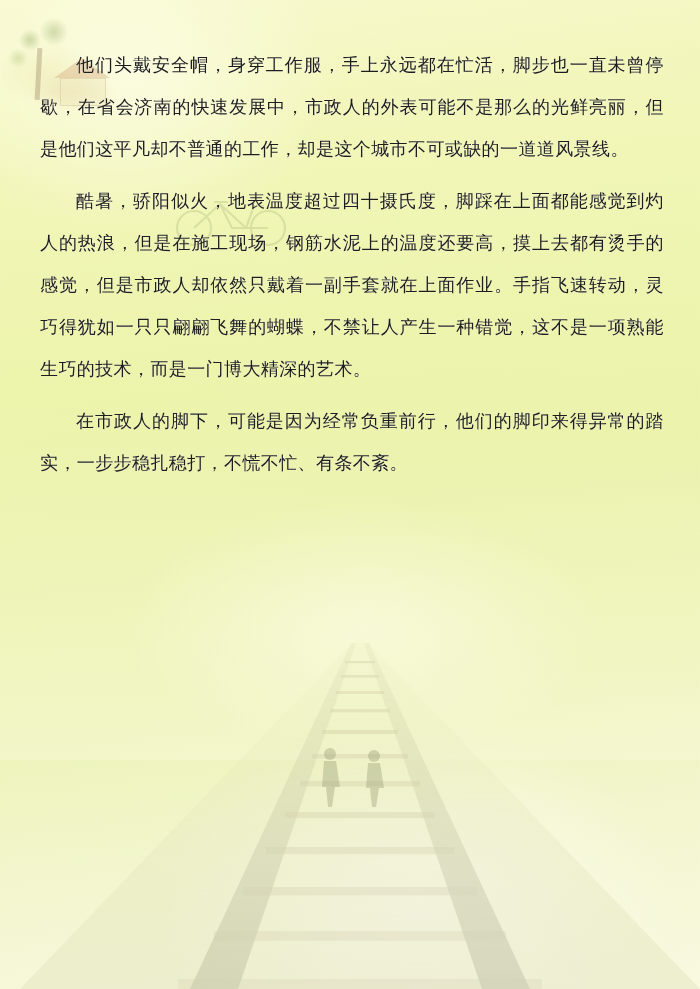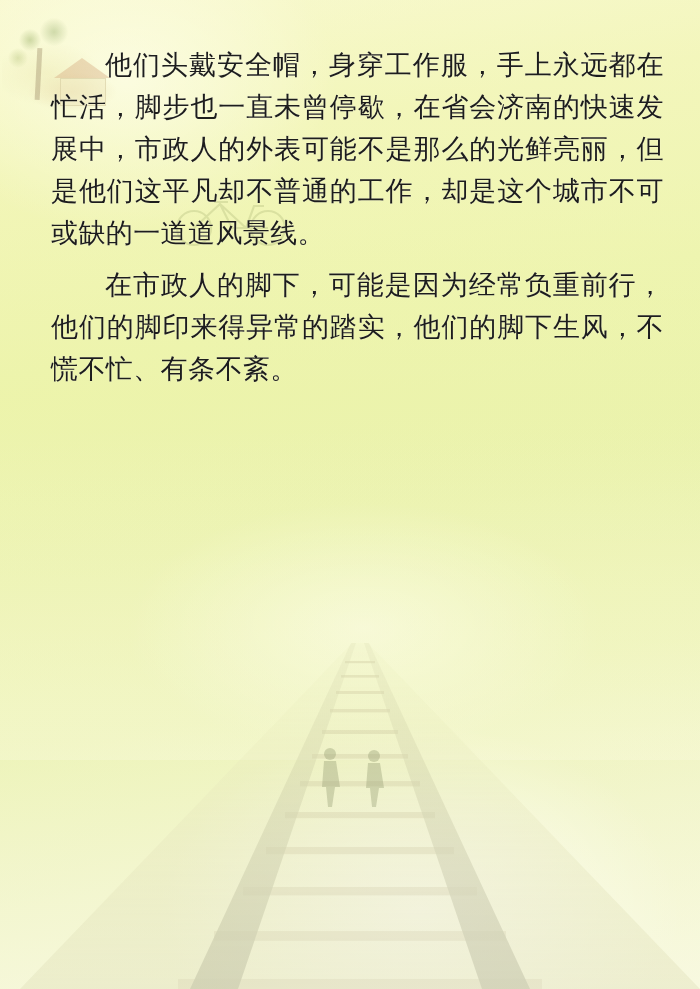--- a/index.html
+++ b/index.html
@@ -128,23 +128,23 @@
   }
 
   
   .content {
     position: absolute;
     left: 40px;
     top: 44px;
     width: 624px;
   }
   .para {
-    margin: 0 0 10px 11px;
+    margin: 0 0 10px 0;
     font-family: "DejaVu Serif", "Liberation Serif", serif;
-    font-size: 27px;
+    font-size: 18px;
     line-height: 42px;
     letter-spacing: 0.4px;
     color: #1d1d1d;
     text-align: justify;
     text-indent: 2em;
     text-shadow: 0 0 1px rgba(255,255,245,0.8);
   }
   .para:last-child {
     margin-bottom: 0;
   }
@@ -214,16 +214,17 @@
         <circle cx="74" cy="14" r="6"></circle>
         <path d="M68 21 h12 l4 25 h-5 l-3 19 h-4 l-2 -19 h-4 z"></path>
       </g>
     </svg>
 
     <div class="paper-wash"></div>
   </div>
 
   <div class="content">
     <p class="para">他们头戴安全帽，身穿工作服，手上永远都在忙活，脚步也一直未曾停歇，在省会济南的快速发展中，市政人的外表可能不是那么的光鲜亮丽，但是他们这平凡却不普通的工作，却是这个城市不可或缺的一道道风景线。</p>
-    <p class="para">在市政人的脚下，可能是因为经常负重前行，他们的脚印来得异常的踏实，他们的脚下生风，不慌不忙、有条不紊。</p>
+    <p class="para">酷暑，骄阳似火，地表温度超过四十摄氏度，脚踩在上面都能感觉到灼人的热浪，但是在施工现场，钢筋水泥上的温度还要高，摸上去都有烫手的感觉，但是市政人却依然只戴着一副手套就在上面作业。手指飞速转动，灵巧得犹如一只只翩翩飞舞的蝴蝶，不禁让人产生一种错觉，这不是一项熟能生巧的技术，而是一门博大精深的艺术。</p>
+    <p class="para">在市政人的脚下，可能是因为经常负重前行，他们的脚印来得异常的踏实，一步步稳扎稳打，不慌不忙、有条不紊。</p>
   </div>
 
 </div>
 
 </body></html>

